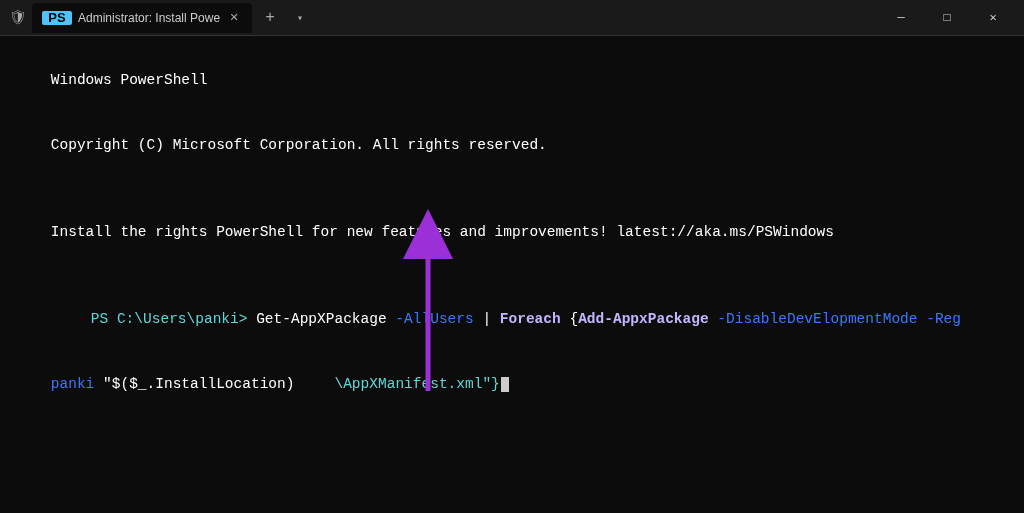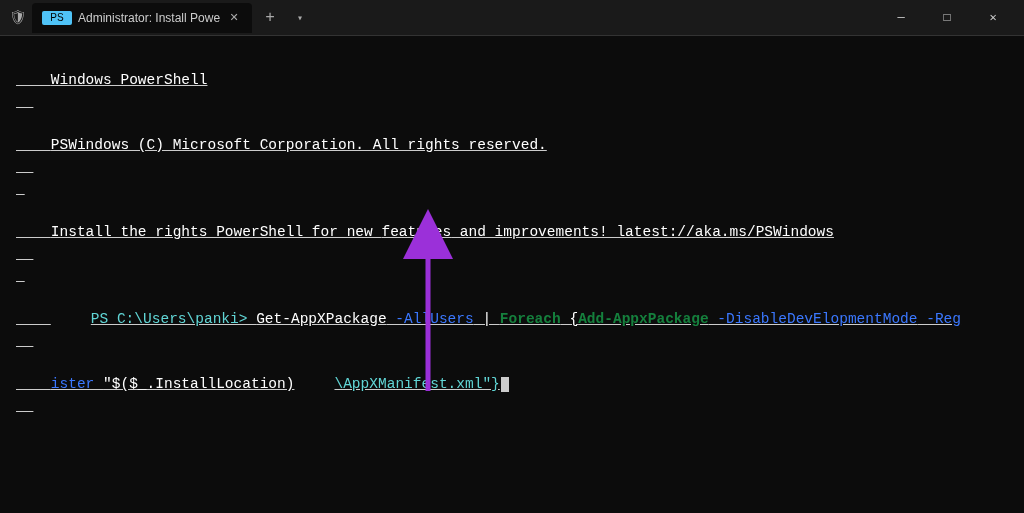--- a/index.html
+++ b/index.html
@@ -53,23 +53,23 @@
     }
 
     .tab-icon {
       width: 30px;
       height: 14px;
       background: #4fc3f7;
       border-radius: 2px;
       display: flex;
       align-items: center;
       justify-content: center;
-      font-size: 10px;
+      font-size: 13px;
       color: #000;
-      font-weight: normal;
+      font-weight: bold;
     }
 
     .tab-close {
       width: 16px;
       height: 16px;
       display: flex;
       align-items: center;
       justify-content: center;
       color: #aaa;
       font-size: 11px;
@@ -120,32 +120,31 @@
     .terminal {
       background: #0c0c0c;
       width: 100%;
       height: calc(513px - 36px);
       padding: 12px 16px;
       color: #cccccc;
       font-size: 14.5px;
       line-height: 1.5;
       position: relative;
       overflow: hidden;
-      text-decoration: underline;
     }
 
     .line {
       white-space: pre-wrap;
       word-break: break-all;
     }
 
     .text-white { color: #ffffff; }
     .text-cyan { color: #61d6d6; padding-left: 40px; }
     .text-blue { color: #3b78ff; }
-    .text-bold-white { color: #15803d; font-weight: bold; }
+    .text-bold-white { color: #c4b5fd; font-weight: bold; }
 
     
     .arrow-container {
       position: absolute;
       left: 0;
       top: 0;
       width: 100%;
       height: 100%;
       pointer-events: none;
     }
@@ -180,32 +179,32 @@
     <div class="window-btn close">✕</div>
   </div>
 </div>
 
 <div class="terminal">
 
   <div class="line">
     <span class="text-white">Windows PowerShell</span>
   </div>
   <div class="line">
-    <span class="text-white">PSWindows (C) Microsoft Corporation. All rights reserved.</span>
+    <span class="text-white">Copyright (C) Microsoft Corporation. All rights reserved.</span>
   </div>
   <div class="line">&nbsp;</div>
   <div class="line">
     <span class="text-white">Install the rights PowerShell for new </span><span class="text-white">features</span><span class="text-white"> and improvements! latest://aka.ms/PSWindows</span>
   </div>
   <div class="line">&nbsp;</div>
   <div class="line">
     <span class="text-cyan">PS C:\Users\panki&gt; </span><span class="text-white">Get-AppXPackage</span><span class="text-blue"> -AllUsers</span><span class="text-white"> | </span><span class="text-bold-white" style="font-weight:bold;">Foreach</span><span class="text-white"> {</span><span class="text-bold-white" style="font-weight:bold;">Add-AppxPackage</span><span class="text-blue"> -DisableDevElopmentMode</span><span class="text-blue"> -Reg</span>
   </div>
   <div class="line">
-    <span class="text-blue">ister </span><span class="text-white">"$($_.InstallLocation)</span><span class="text-cyan">\AppXManifest.xml"}</span><span class="cursor"></span>
+    <span class="text-blue">panki </span><span class="text-white">"$($_.InstallLocation)</span><span class="text-cyan">\AppXManifest.xml"}</span><span class="cursor"></span>
   </div>
 
   <svg class="arrow-container" viewBox="0 0 1024 477" preserveAspectRatio="none">
     <defs>
       <marker id="arrowhead" markerWidth="10" markerHeight="10" refX="5" refY="5" orient="auto">
         <polygon points="0 0, 10 5, 0 10" fill="#9b30d9"></polygon>
       </marker>
     </defs>
 
     <line x1="428" y1="355" x2="428" y2="198" stroke="#9b30d9" stroke-width="5" marker-end="url(#arrowhead)"></line>

